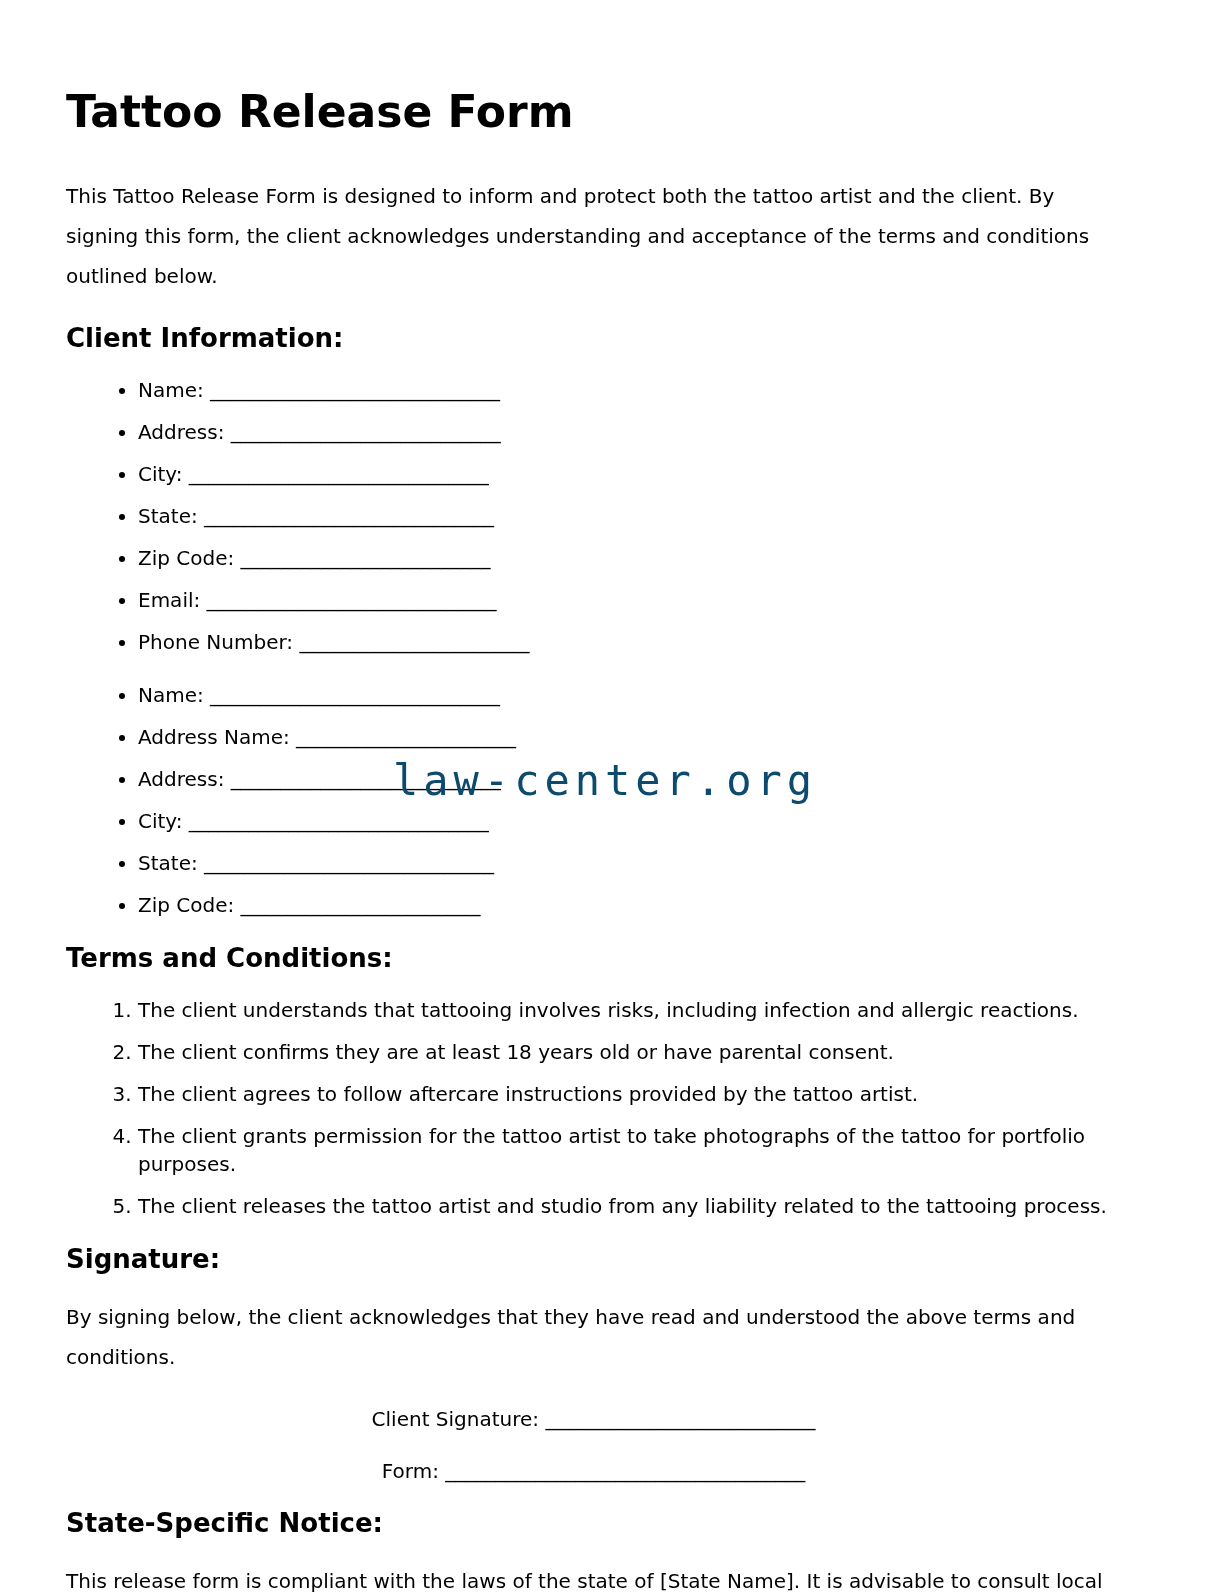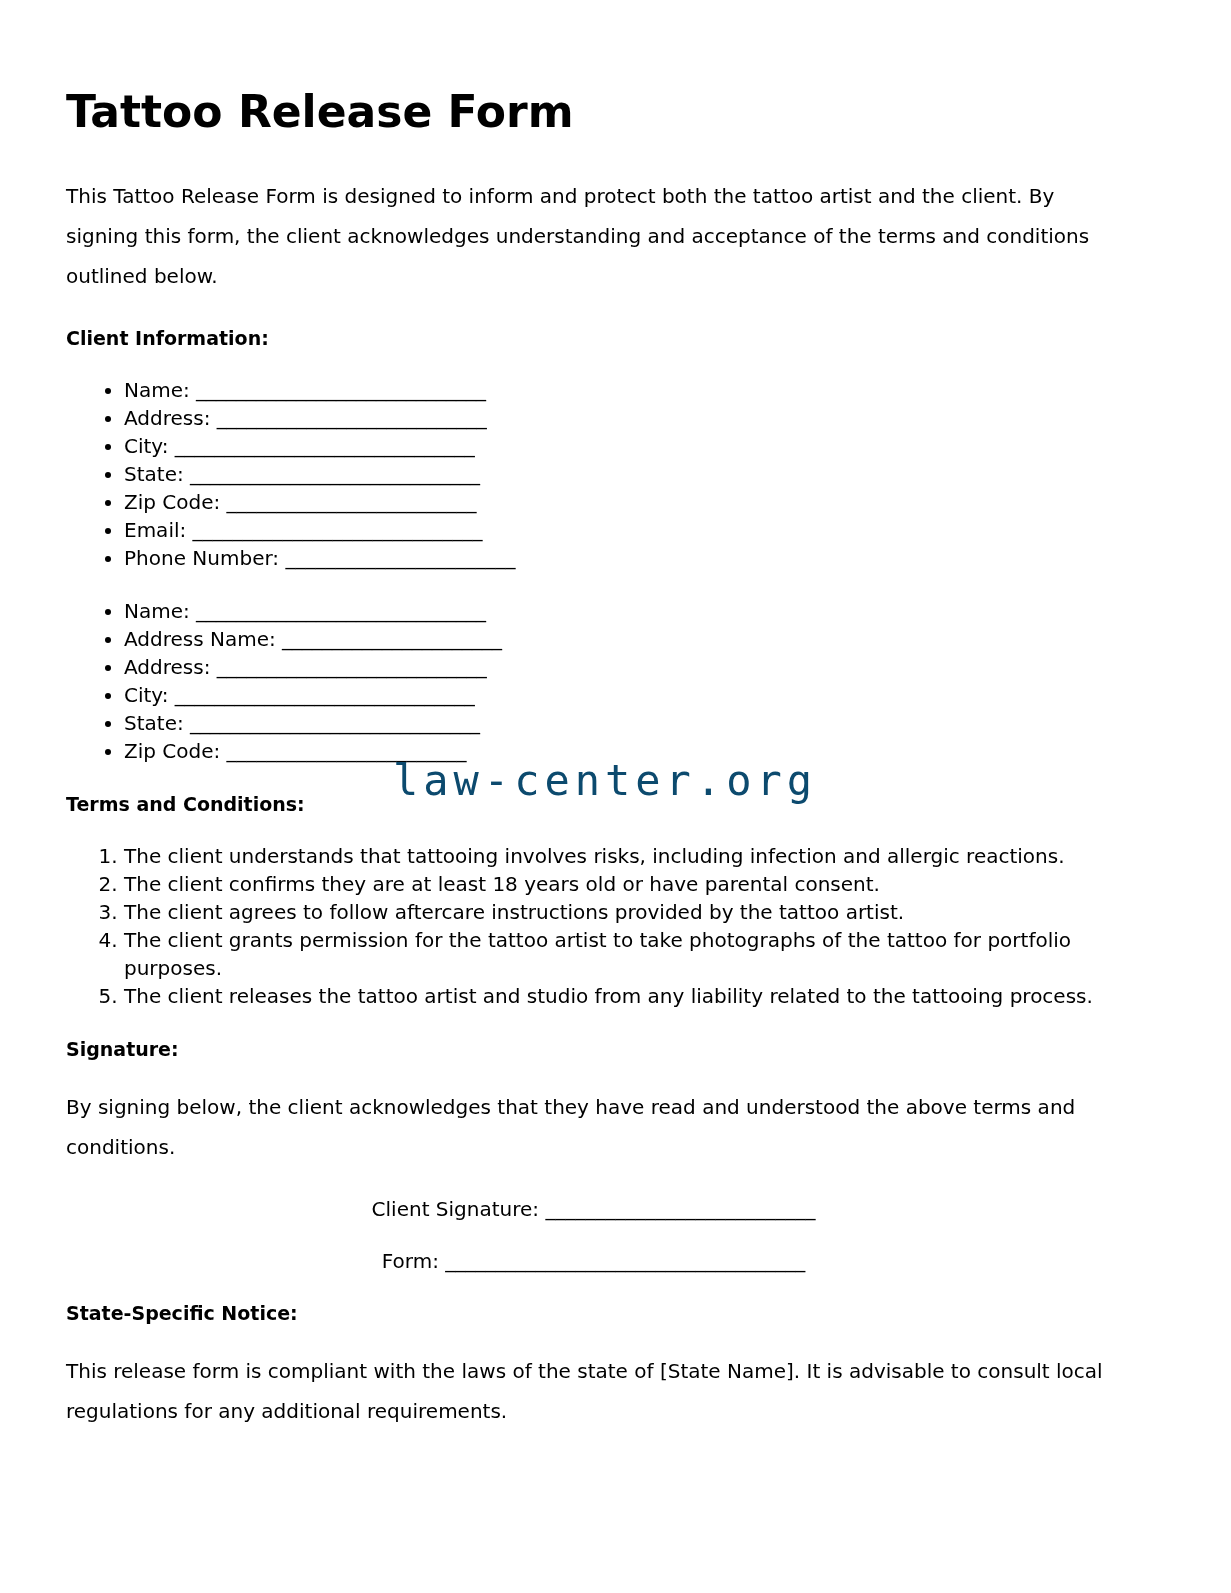--- a/index.html
+++ b/index.html
@@ -26,33 +26,33 @@
     line-height: 48px;
     font-weight: bold;
     margin: 0 0 40px 0;
   }
   .body-text {
     font-size: 20px;
     line-height: 40px;
     margin: 0 0 28px 0;
   }
   .section-heading {
-    font-size: 19px;
+    font-size: 26px;
     line-height: 28px;
     font-weight: bold;
     margin: 0 0 24px 0;
   }
   ul.field-list, ol.terms-list {
     margin: 0 0 25px 0;
     padding-left: 58px;
     font-size: 20px;
     line-height: 28px;
   }
   ul.field-list li, ol.terms-list li {
-    margin: 0;
+    margin: 14px;
     padding: 0;
   }
   .sig-line-row {
     font-size: 20px;
     line-height: 28px;
     margin: 0 0 24px 0;
     text-align: center;
   }
   .sig-body {
     margin-bottom: 28px;

